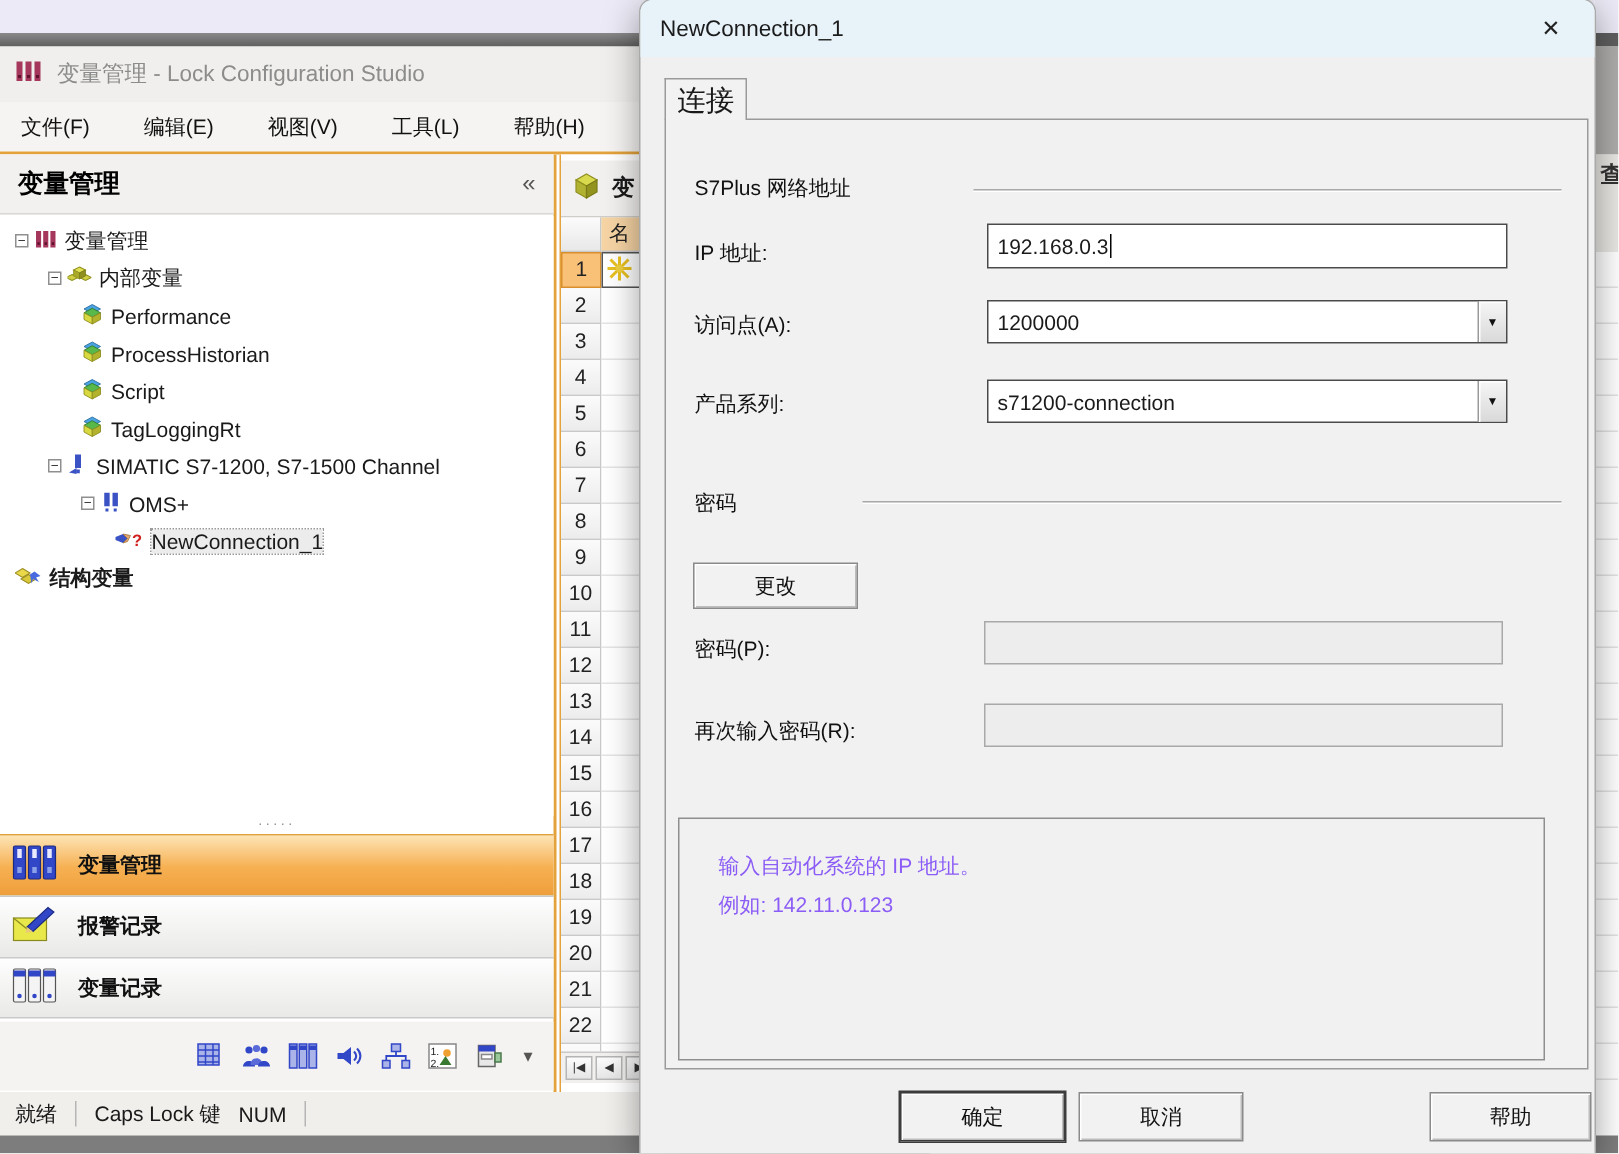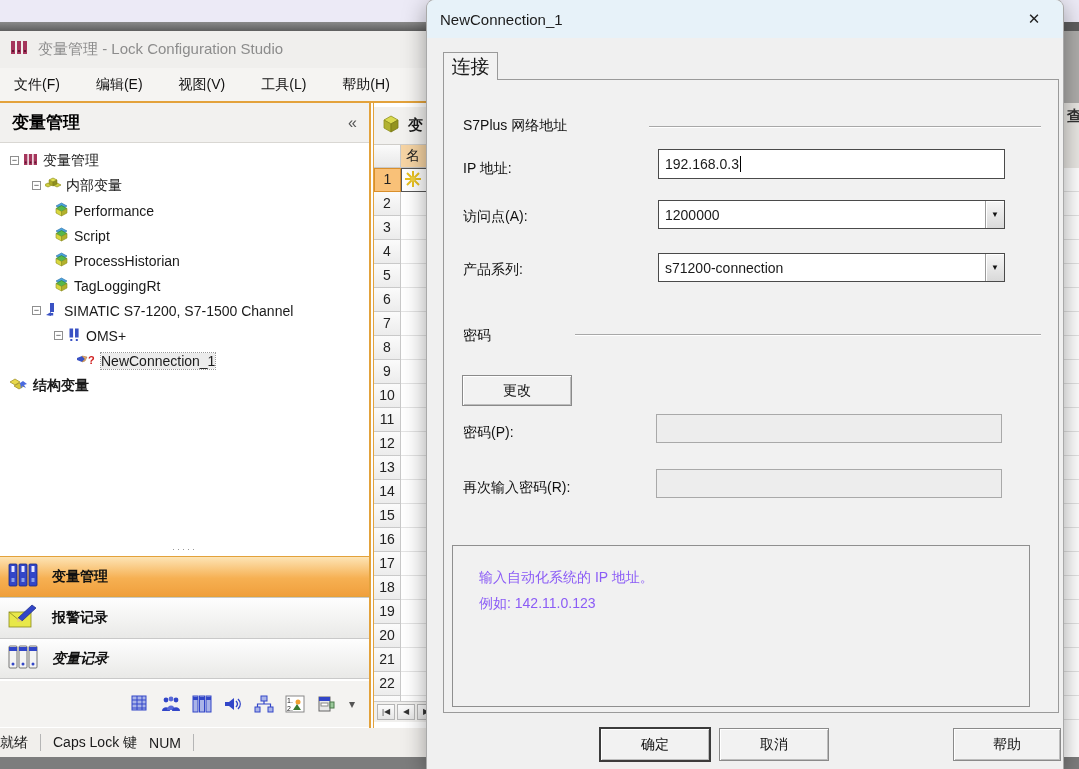--- a/index.html
+++ b/index.html
@@ -29,21 +29,21 @@
   .tree-row { display:flex; align-items:center; height:25px; white-space:nowrap; }
   .tw-exp { width:9px; height:9px; border:1px solid #8f8f8f; background:#fff; font-size:9px; line-height:7px; text-align:center; color:#333; margin-right:4px; flex:none; }
   .tree-label { margin-left:5px; font-size:14px; }
   .tree-label.sel { background:#ececec; outline:1px dotted #9a9a9a; }
   .tree-icon { flex:none; }
 
   .splitter { position:absolute; left:0; top:441px; width:369px; height:12px; text-align:center; color:#8a8a8a; font-size:9px; letter-spacing:2px; line-height:10px; }
 
   .nav-list { position:absolute; left:0; top:453px; width:369px; }
   .nav-item { height:41px; display:flex; align-items:center; gap:14px; padding-left:8px; border-top:1px solid #c9c9c9; background:linear-gradient(#fefefe,#e9e9e7); }
-  .nav-item:last-child { border-bottom:1px solid #c9c9c9;font-style:italic; }
+  .nav-item:last-child { border-bottom:1px solid #c9c9c9; }
   .nav-item.sel { background:linear-gradient(#fde4b5,#f6b052 55%,#f09f3c); border-top:1px solid #e3a23b; border-bottom:1px solid #e3a23b; }
   .nav-label { font-weight:bold; font-size:14px; color:#111; }
 
   .icon-strip { position:absolute; left:0; top:578px; width:369px; height:46px; background:#f4f3f1; display:flex; align-items:center; justify-content:flex-end; gap:11px; padding-right:14px; }
   .strip-icon { width:20px; height:20px; display:inline-flex; }
   .more-btn { color:#555; font-size:12px; margin-left:2px; }
 
   
   .grid-panel { left:373px; top:103px; width:270px; height:625px; background:#fff; border-left:1px solid #e3a23b; overflow:hidden; }
   .grid-title { position:absolute; left:0; top:4px; width:270px; height:38px; background:#f2f1ef; border-bottom:1px solid #cfcdc9; display:flex; align-items:center; gap:8px; padding-left:8px; font-weight:bold; font-size:15px; }
@@ -53,21 +53,21 @@
   .grid-rows { position:absolute; left:0; top:65px; width:270px; height:533px; overflow:hidden; }
   .grid-row { display:flex; height:24px; }
   .cell-num { width:27px; background:linear-gradient(#fbfbfb,#ececec); border-right:1px solid #c9c9c9; border-bottom:1px solid #c9c9c9; text-align:center; font-size:14px; color:#222; line-height:23px; }
   .cell-data { flex:1; border-bottom:1px solid #e4e4e4; background:#fff; }
   .grid-row.sel .cell-num { background:#f9c178; border:1px solid #d98f2b; line-height:21px; }
   .grid-row.sel .cell-data { background:#fff; outline:1px solid #555; outline-offset:-1px; }
   .rec-nav { position:absolute; left:0; top:598px; width:270px; height:21px; background:#f1f0ee; border-top:1px solid #c9c9c9; display:flex; align-items:center; gap:2px; padding-left:3px; }
   .rec-btn { width:18px; height:16px; background:linear-gradient(#fcfcfc,#e6e6e6); border:1px solid #b5b5b5; font-size:8px; line-height:14px; text-align:center; color:#333; }
 
   
-  .status-bar { left:0; top:728px; width:427px; height:29px; background:#f1efec; display:flex; align-items:center; gap:12px; font-size:14px; }
+  .status-bar { left:0; top:728px; width:427px; height:29px; background:#f1efec; display:flex; align-items:center; gap:12px; padding-left:10px; font-size:14px; }
   .vsep { width:1px; height:17px; background:#b5b5b5; }
   .bottom-band { left:0; top:757px; width:620px; height:12px; background:#7d7d7d; }
 
   
   .sliver { left:1063px; top:0; width:16px; height:769px; background:#fff; overflow:hidden; }
   .sliver .s-lav { position:absolute; left:0; top:0; width:16px; height:22px; background:#eceaf6; }
   .sliver .s-dark{ position:absolute; left:0; top:22px; width:16px; height:9px; background:#5f5f5f; }
   .sliver .s-grey{ position:absolute; left:0; top:31px; width:16px; height:72px; background:#aeadab; }
   .sliver .s-hdr { position:absolute; left:0; top:103px; width:16px; height:65px; background:#e9e7e3; border-left:1px solid #bdbbb7; font-size:15px; font-weight:bold; color:#333; padding:4px 0 0 3px; }
   .sliver .s-rows{ position:absolute; left:0; top:168px; width:16px; height:540px; background:#fff; border-left:1px solid #d8d8d8; }
@@ -165,30 +165,30 @@
             </svg></span>
           <span class="tree-label">Performance</span>
         </div>
         <div class="tree-row" style="padding-left: 54px;">
           <span class="tree-icon"><svg width="15" height="15" viewBox="0 0 15 15">
               <polygon points="7.5,1 13,4 7.5,7 2,4" fill="#4aa3e0" stroke="#2a6ea0" stroke-width="0.6"></polygon>
               <polygon points="7.5,3.5 13,6.5 7.5,9.5 2,6.5" fill="#58b84a" stroke="#2f7a28" stroke-width="0.6"></polygon>
               <polygon points="2,6.5 7.5,9.5 7.5,14 2,11" fill="#d8d840" stroke="#8f8f20" stroke-width="0.6"></polygon>
               <polygon points="13,6.5 7.5,9.5 7.5,14 13,11" fill="#b2b22c" stroke="#8f8f20" stroke-width="0.6"></polygon>
             </svg></span>
-          <span class="tree-label">Script</span>
+          <span class="tree-label">ProcessHistorian</span>
         </div>
         <div class="tree-row" style="padding-left: 54px;">
           <span class="tree-icon"><svg width="15" height="15" viewBox="0 0 15 15">
               <polygon points="7.5,1 13,4 7.5,7 2,4" fill="#4aa3e0" stroke="#2a6ea0" stroke-width="0.6"></polygon>
               <polygon points="7.5,3.5 13,6.5 7.5,9.5 2,6.5" fill="#58b84a" stroke="#2f7a28" stroke-width="0.6"></polygon>
               <polygon points="2,6.5 7.5,9.5 7.5,14 2,11" fill="#d8d840" stroke="#8f8f20" stroke-width="0.6"></polygon>
               <polygon points="13,6.5 7.5,9.5 7.5,14 13,11" fill="#b2b22c" stroke="#8f8f20" stroke-width="0.6"></polygon>
             </svg></span>
-          <span class="tree-label">ProcessHistorian</span>
+          <span class="tree-label">Script</span>
         </div>
         <div class="tree-row" style="padding-left: 54px;">
           <span class="tree-icon"><svg width="15" height="15" viewBox="0 0 15 15">
               <polygon points="7.5,1 13,4 7.5,7 2,4" fill="#4aa3e0" stroke="#2a6ea0" stroke-width="0.6"></polygon>
               <polygon points="7.5,3.5 13,6.5 7.5,9.5 2,6.5" fill="#58b84a" stroke="#2f7a28" stroke-width="0.6"></polygon>
               <polygon points="2,6.5 7.5,9.5 7.5,14 2,11" fill="#d8d840" stroke="#8f8f20" stroke-width="0.6"></polygon>
               <polygon points="13,6.5 7.5,9.5 7.5,14 13,11" fill="#b2b22c" stroke="#8f8f20" stroke-width="0.6"></polygon>
             </svg></span>
           <span class="tree-label">TagLoggingRt</span>
         </div>

